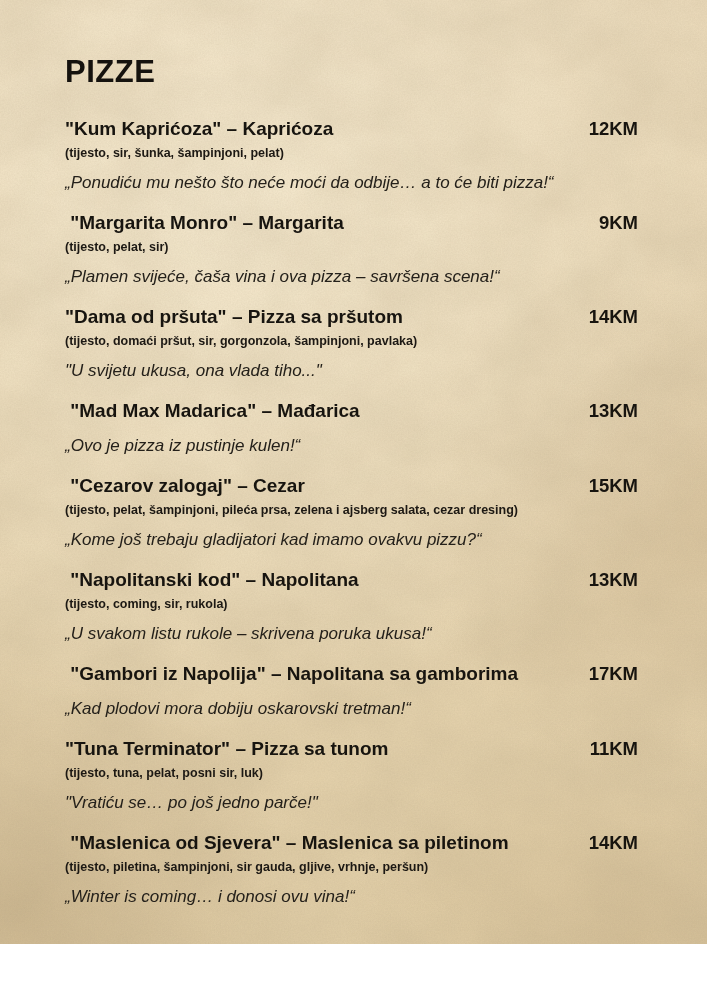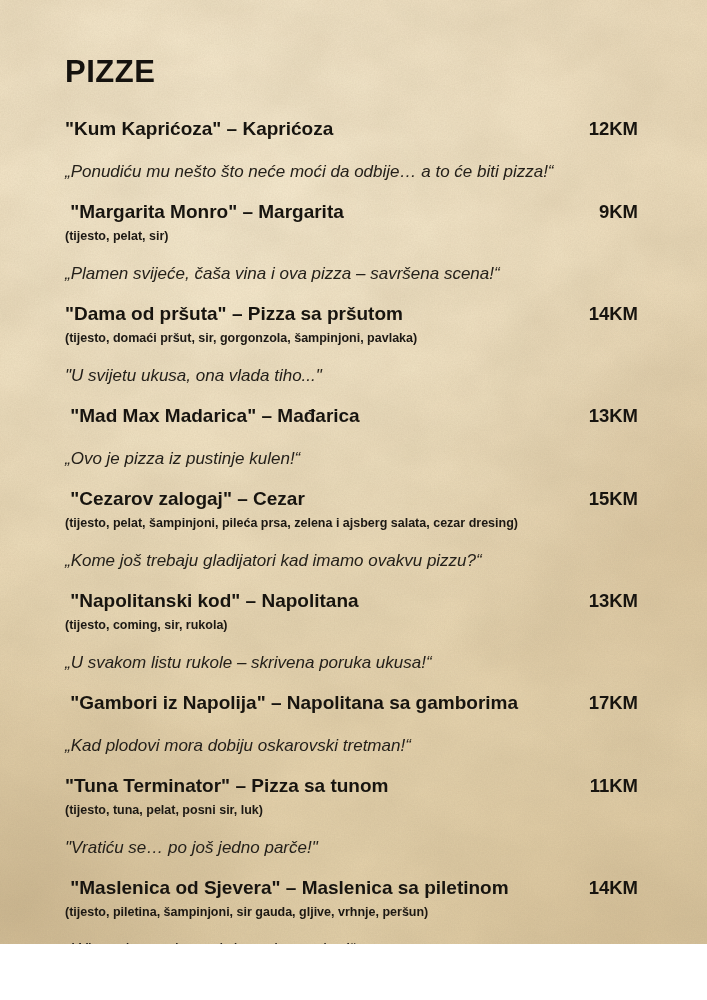--- a/index.html
+++ b/index.html
@@ -74,21 +74,21 @@
     font-weight: bold;
     color: #1c1813;
     line-height: 16px;
     margin-top: 3px;
   }
   .item-quote {
     font-size: 17px;
     font-style: italic;
     color: #24201a;
     line-height: 28px;
-    margin-top: 16px;
+    margin-top: 8px;
     max-width: 505px;
   }
 </style>
 </head>
 <body>
 
 <div class="page">
 
   <svg class="texture" width="707" height="1000" viewBox="0 0 707 1000" preserveAspectRatio="none" xmlns="http://www.w3.org/2000/svg">
     <defs>
@@ -112,20 +112,21 @@
   </svg>
 
   <div class="content">
     <h1 class="menu-title">PIZZE</h1>
     <div id="items">
   <div class="item">
     <div class="item-row">
       <span class="item-name">"Kum Kaprićoza" – Kaprićoza</span>
       <span class="item-price">12KM</span>
     </div>
+    <div class="item-ingredients">(tijesto, sir, šunka, šampinjoni, pelat)</div>
     <div class="item-quote">„Ponudiću mu nešto što neće moći da odbije… a to će biti pizza!“</div>
   </div>
 
   <div class="item">
     <div class="item-row">
       <span class="item-name"> "Margarita Monro" – Margarita</span>
       <span class="item-price">9KM</span>
     </div>
     <div class="item-ingredients">(tijesto, pelat, sir)</div>
     <div class="item-quote">„Plamen svijeće, čaša vina i ova pizza – savršena scena!“</div>

